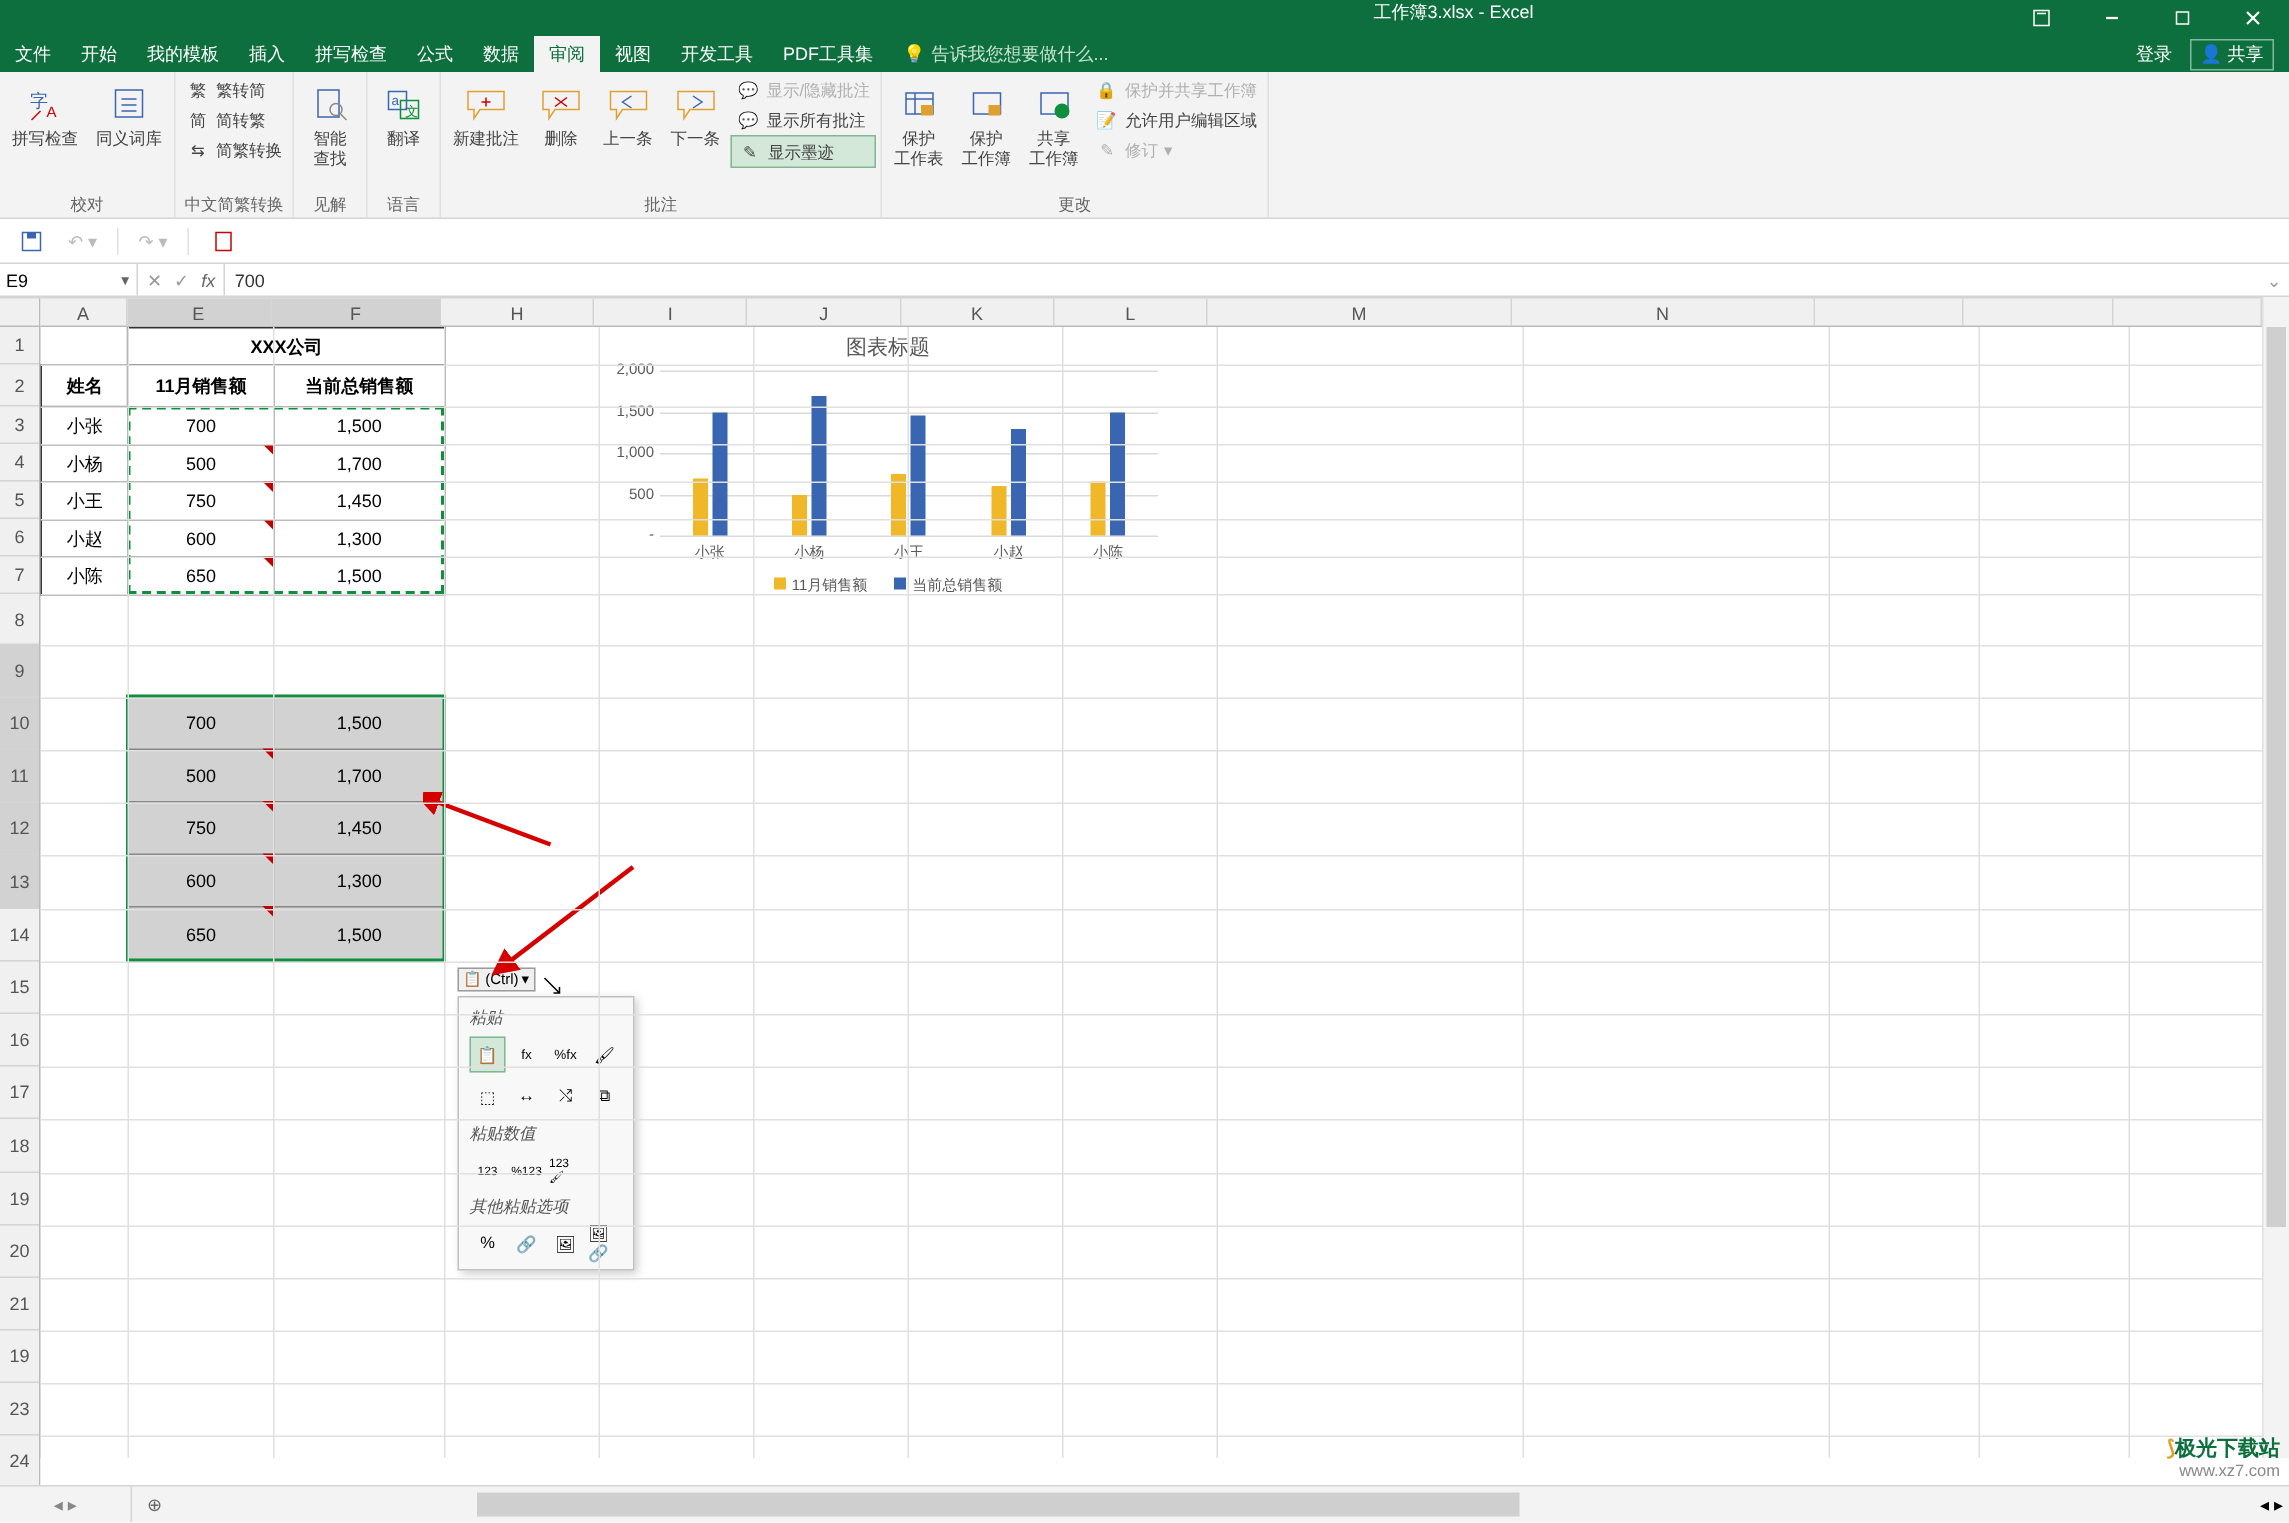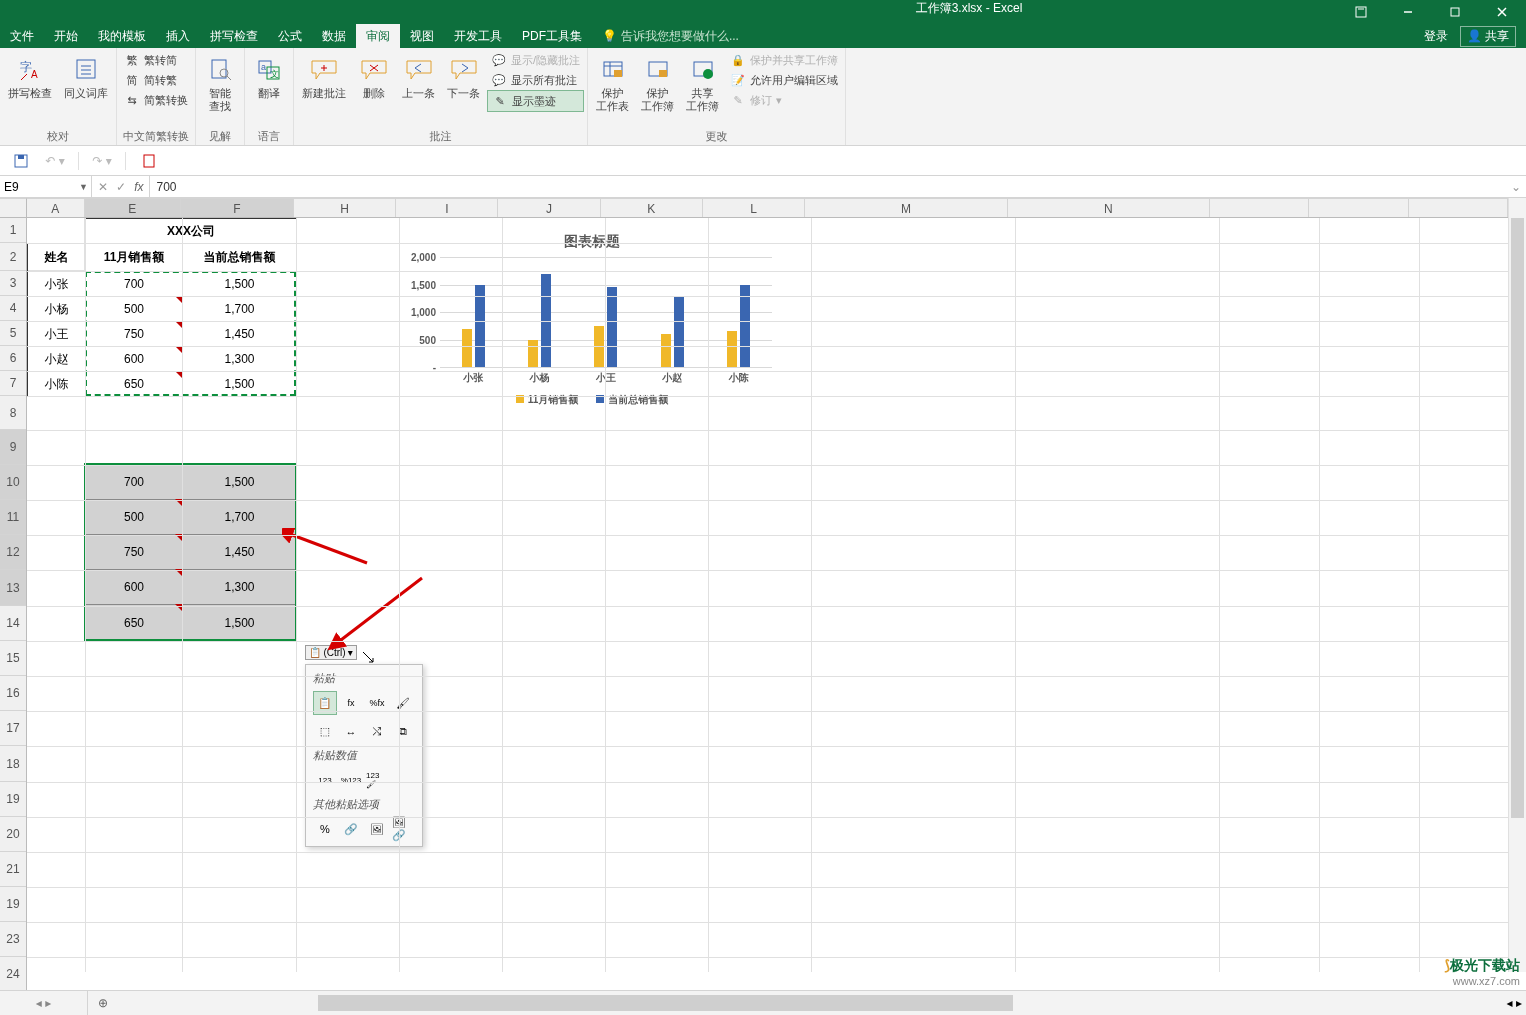--- a/index.html
+++ b/index.html
@@ -569,21 +569,21 @@
       </svg>
     <svg class="arrow" style="left:300px; top:355px;" width="100" height="80">
         <defs>
           <marker id="ah2" markerWidth="10" markerHeight="10" refX="2" refY="3" orient="auto">
             <path d="M0 0 L6 3 L0 6 Z" fill="#d50000"></path>
           </marker>
         </defs>
         <path d="M95 5 L10 70" stroke="#d50000" stroke-width="3" marker-end="url(#ah2)"></path>
       </svg>
 
-    <div class="chart" style="left:375px; top:15px; width:380px; height:190px;font-weight:bold;">
+    <div class="chart" style="left:375px; top:5px; width:380px; height:190px;">
       <div class="chart-title">图表标题</div>
       <div class="chart-plot" id="chartplot">
           <div class="grid-h" style="top: 100%;"></div>
           <div class="ylab" style="top: 100%;">-</div>
           <div class="grid-h" style="top: 75%;"></div>
           <div class="ylab" style="top: 75%;">500</div>
           <div class="grid-h" style="top: 50%;"></div>
           <div class="ylab" style="top: 50%;">1,000</div>
           <div class="grid-h" style="top: 25%;"></div>
           <div class="ylab" style="top: 25%;">1,500</div>

